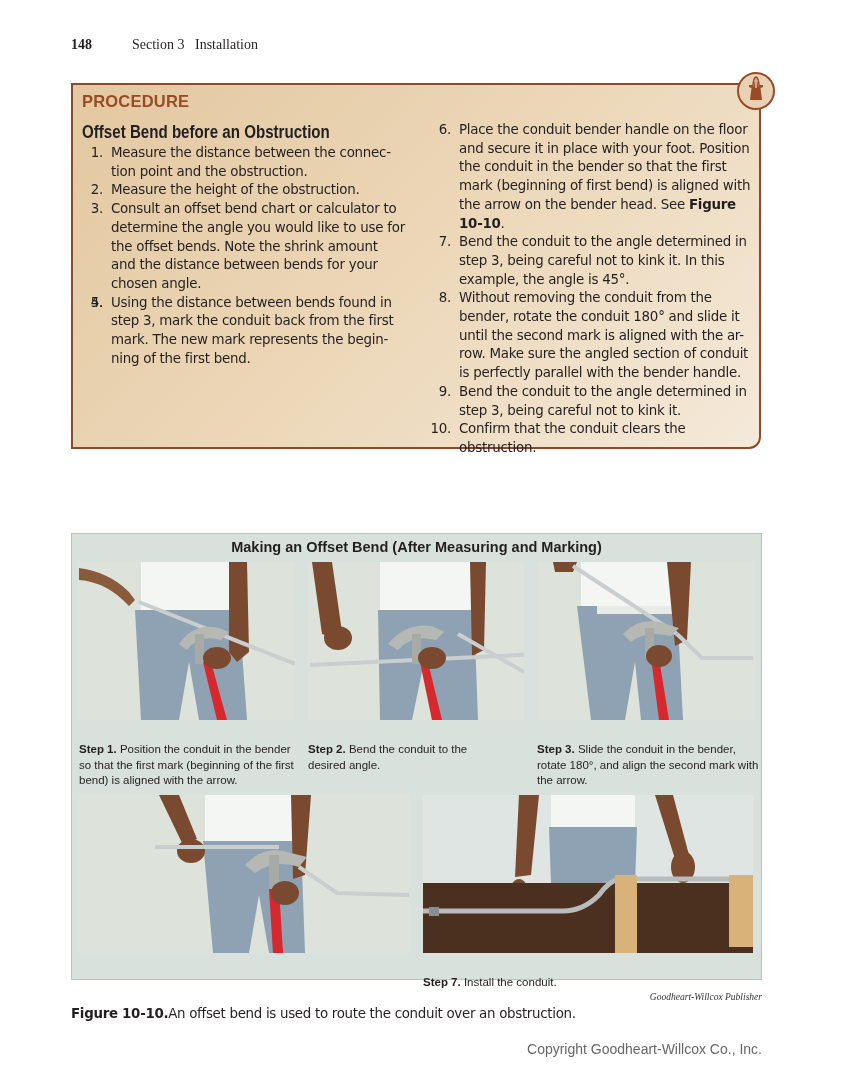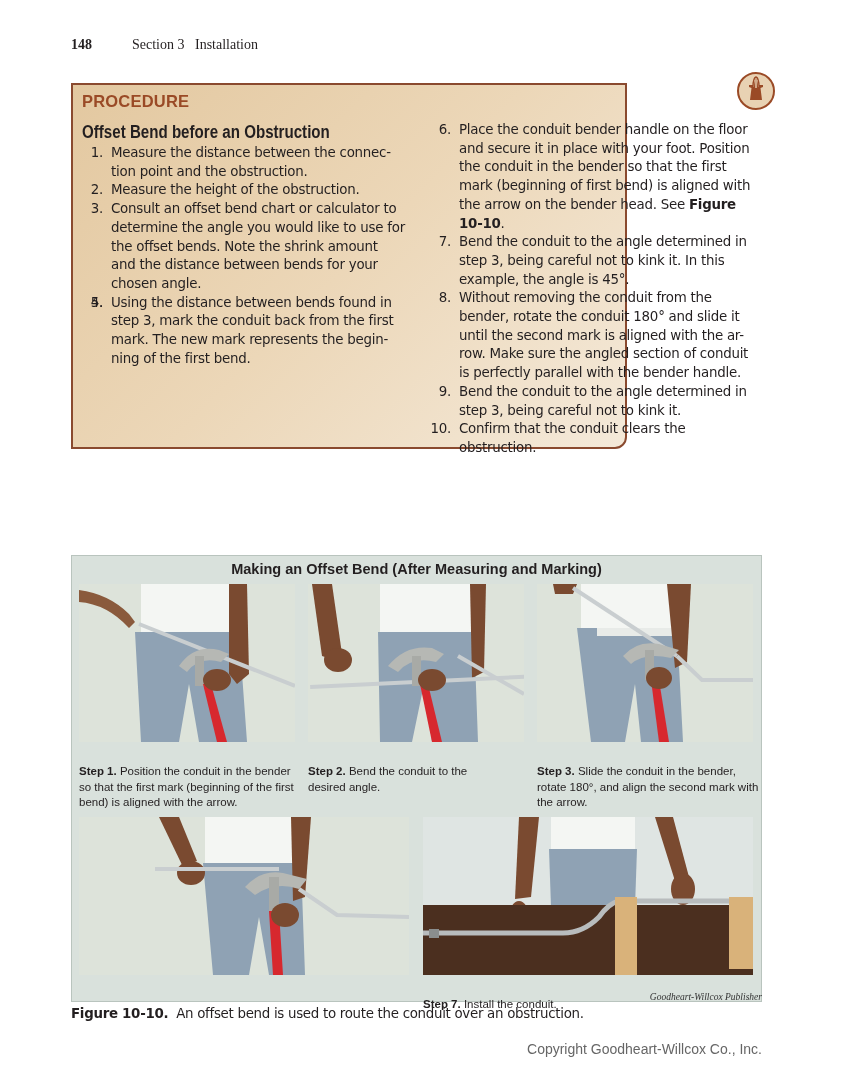--- a/index.html
+++ b/index.html
@@ -4,49 +4,49 @@
 <style>
   * { box-sizing: border-box; margin: 0; padding: 0; }
   html, body { width: 849px; height: 1087px; background: #ffffff; overflow: hidden; }
   body { position: relative; font-family: "DejaVu Sans", sans-serif; color: #231f20; }
 
   .running-head { position: absolute; top: 37px; left: 71px; font-family: "Liberation Serif", serif; font-size: 14px; color: #231f20; text-align: right; }
   .running-head .page-num { font-weight: bold; }
   .running-head .section { position: absolute; left: 61px; top: 0; white-space: nowrap; }
 
   .procedure-box {
-    position: absolute; left: 71px; top: 83px; width: 556px; height: 366px;
+    position: absolute; left: 71px; top: 83px; width: 690px; height: 366px;
     border: 2px solid #8a4a2f;
     border-radius: 0 0 12px 0;
     background: linear-gradient(135deg, #e3c8a0 0%, #ecd7b8 50%, #f4e9d9 100%);
   }
   .procedure-label { position: absolute; left: 9px; top: 7px; font-family: "Liberation Sans", sans-serif; font-weight: bold; font-size: 16.5px; color: #9a4a26; letter-spacing: 0.2px; }
   .procedure-icon { position: absolute; left: 664px; top: -13px; width: 38px; height: 38px; border-radius: 50%; background: #e8d2b3; border: 2px solid #9a4a26; }
   .procedure-icon svg { position: absolute; left: 0; top: 0; }
   .procedure-title { position: absolute; left: 9px; top: 37px; font-family: "Liberation Sans", sans-serif; font-weight: bold; font-size: 18px; transform: scaleX(0.84); transform-origin: left; white-space: nowrap; color: #231f20; }
 
   .steps-col { position: absolute; list-style: none; font-family: "DejaVu Sans", sans-serif; font-size: 13.4px; line-height: 18.7px; color: #231f20; }
   .steps-col.left { left: 2px; top: 59px; width: 330px; }
   .steps-col.right { left: 350px; top: 36px; width: 335px; }
   .steps-col li { position: relative; padding-left: 36px; letter-spacing: -0.25px; }
   .steps-col li .num { position: absolute; left: 0; width: 28px; text-align: right; }
   .steps-col li .txt b { font-weight: bold; }
 
-  .figure-panel { position: absolute; left: 71px; top: 555px; width: 691px; height: 447px; background: #d9e1dc; border: 1px solid #b9c4be; }
+  .figure-panel { position: absolute; left: 71px; top: 533px; width: 691px; height: 447px; background: #d9e1dc; border: 1px solid #b9c4be; }
   .figure-title { position: absolute; left: 0; top: 5px; width: 100%; text-align: center; font-family: "Liberation Sans", sans-serif; font-weight: bold; font-size: 14.5px; color: #231f20; }
 
   .photo { position: absolute; overflow: hidden; background: #dfe5dd; }
   .photo svg { position: absolute; left: 0; top: 0; width: 100%; height: 100%; }
 
   .cap { position: absolute; font-family: "Liberation Sans", sans-serif; font-size: 11.5px; line-height: 15.7px; color: #231f20; margin-top: 16px; }
   .cap b { font-weight: bold; }
 
   .credit { position: absolute; right: 87px; top: 992px; font-family: Liberation Serif, serif; font-style: italic; font-size: 9.5px; color: #333; }
   .fig-caption { position: absolute; left: 71px; top: 1006px; font-family: "DejaVu Sans", sans-serif; font-size: 13.4px; color: #231f20; white-space: nowrap; letter-spacing: -0.3px; }
-  .fig-caption .fig-num { font-weight: bold; margin-right: 8px; }
+  .fig-caption .fig-num { font-weight: bold; margin-right: 0; }
   .copyright { position: absolute; right: 87px; top: 1041px; font-family: "Liberation Sans", sans-serif; font-size: 14px; color: #666; }
 </style>
 </head>
 <body>
 
 <div class="running-head">
   <span class="page-num">148</span>
   <span class="section" style="white-space:pre">Section 3   Installation</span>
 </div>
 

